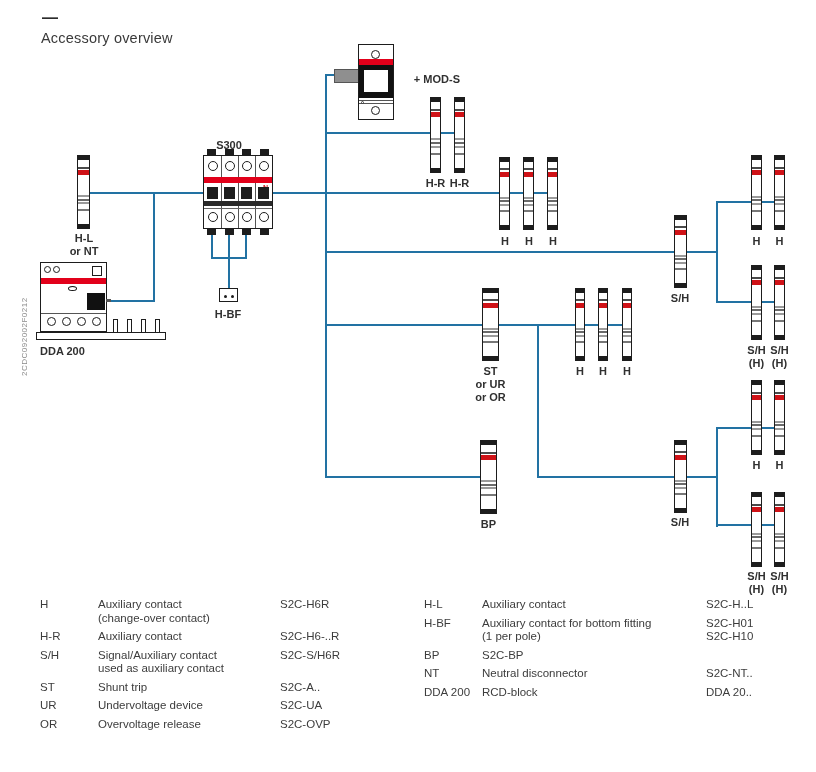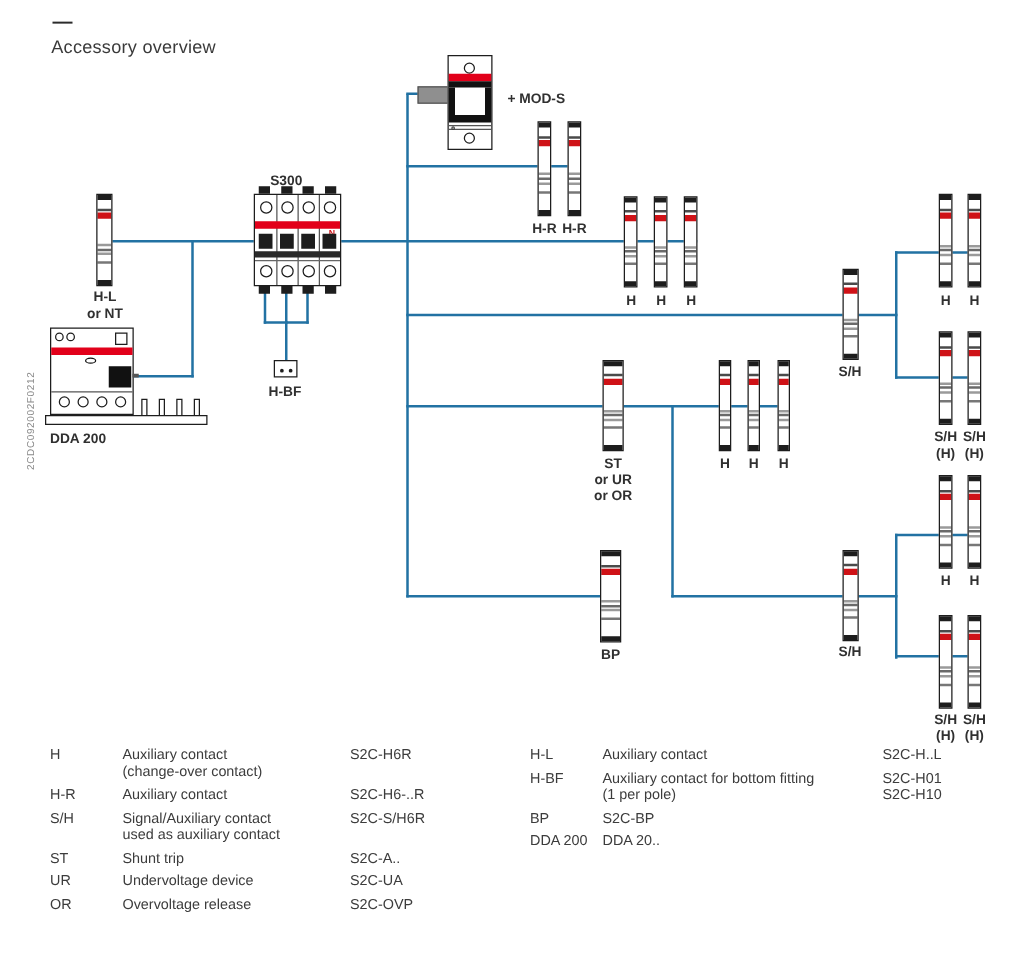--- a/index.html
+++ b/index.html
@@ -172,21 +172,21 @@
   <div class="acc" style="left:622px;top:288px;width:10px;height:73px"></div>
 
   <div class="acc" style="left:480px;top:440px;width:17px;height:74px"></div>
   <div class="acc" style="left:674px;top:440px;width:13px;height:73px"></div>
   <div class="acc" style="left:751px;top:380px;width:11px;height:75px"></div>
   <div class="acc" style="left:774px;top:380px;width:11px;height:75px"></div>
   <div class="acc" style="left:751px;top:492px;width:11px;height:75px"></div>
   <div class="acc" style="left:774px;top:492px;width:11px;height:75px"></div>
 
   <div class="dlabel" style="left:194px;top:139px;width:70px">S300</div>
-  <div class="dlabel" style="left:398px;top:73px;width:62px;text-align:center">+ MOD-S</div>
+  <div class="dlabel" style="left:398px;top:73px;width:62px;text-align:right">+ MOD-S</div>
   <div class="dlabel" style="left:60px;top:232px;width:48px">H-L</div>
   <div class="dlabel" style="left:56px;top:245px;width:56px">or NT</div>
   <div class="dlabel" style="left:40px;top:345px;width:70px;text-align:left">DDA 200</div>
   <div class="dlabel" style="left:205px;top:308px;width:46px">H-BF</div>
   <div class="dlabel" style="left:419px;top:177px;width:33px">H-R</div>
   <div class="dlabel" style="left:443px;top:177px;width:33px">H-R</div>
   <div class="dlabel" style="left:492px;top:235px;width:26px">H</div>
   <div class="dlabel" style="left:516px;top:235px;width:26px">H</div>
   <div class="dlabel" style="left:540px;top:235px;width:26px">H</div>
   <div class="dlabel" style="left:657px;top:292px;width:46px">S/H</div>
@@ -257,19 +257,25 @@
       <span class="ldesc">Auxiliary contact for bottom fitting
 (1 per pole)</span>
       <span class="lcode">S2C-H01
 S2C-H10</span>
     </div>
     <div class="lrow">
       <span class="lkey">BP</span>
       <span class="lcode">S2C-BP</span>
     </div>
     <div class="lrow">
+      <span class="lkey">NT</span>
+      <span class="ldesc">Neutral disconnector</span>
+      <span class="lcode">S2C-NT..</span>
+    </div>
+    <div class="lrow">
       <span class="lkey">DDA 200</span>
+      <span class="ldesc">RCD-block</span>
       <span class="lcode">DDA 20..</span>
     </div>
   </div>
 
 
 </div>
 
 </body></html>

